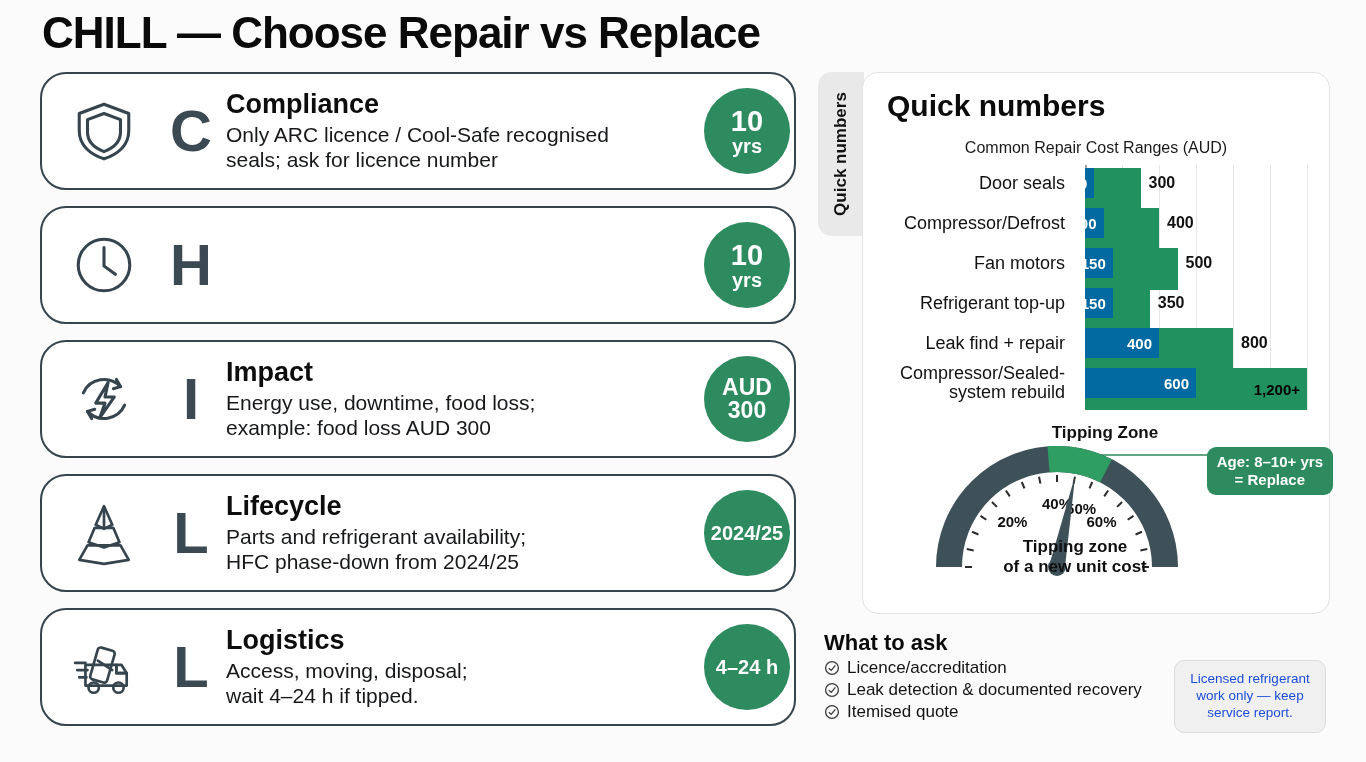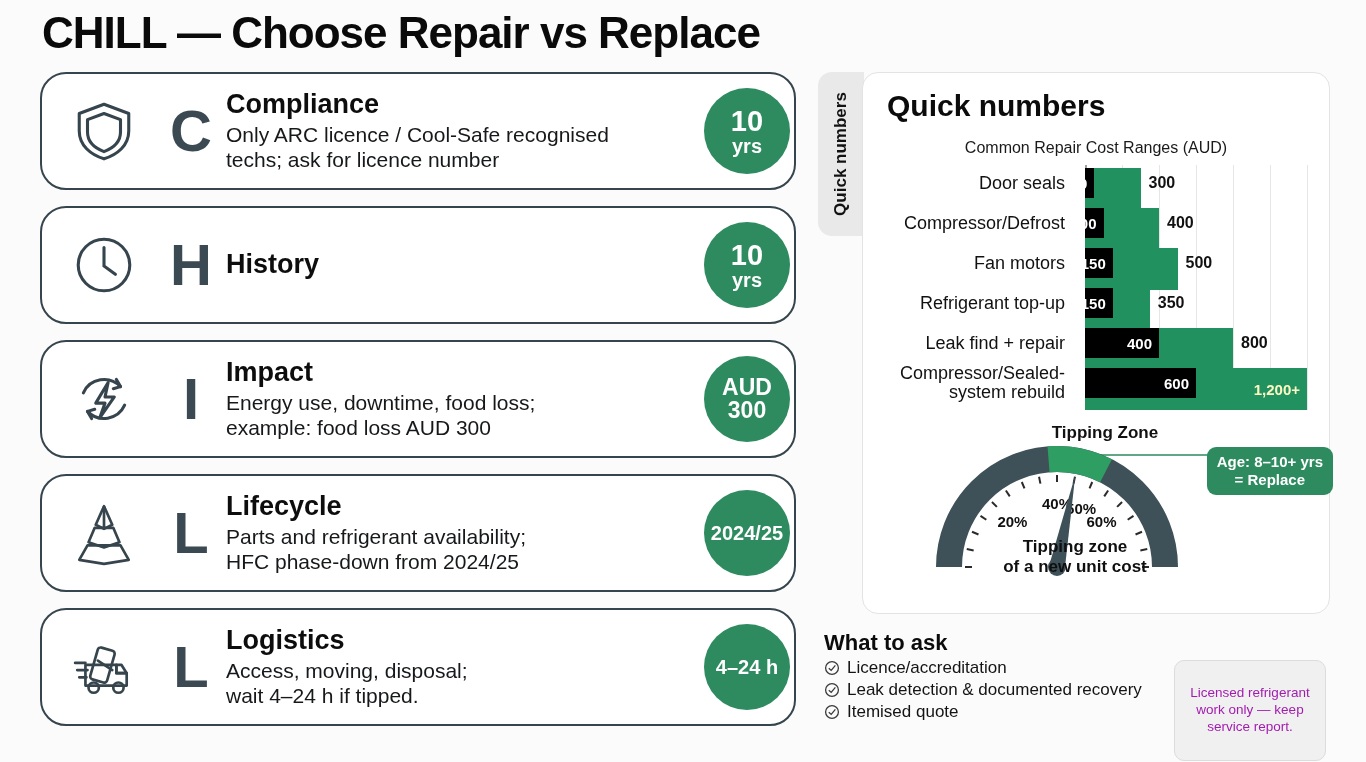--- a/index.html
+++ b/index.html
@@ -90,29 +90,29 @@
   
   .chart { position: absolute; left: 10px; top: 92px; width: 448px; height: 245px; }
   .bar-row { position: absolute; left: 0; width: 448px; height: 36px; display: flex; align-items: center; }
   .bar-label {
     width: 212px; min-width: 212px; text-align: right; padding-right: 20px;
     font-size: 18px; color: #111; line-height: 1.05; white-space: pre-line;
   }
   .bar-track { position: relative; height: 30px; width: 222px; }
   .seg-min {
     position: absolute; left: 0; top: 0; height: 30px;
-    background: #000000;
+    background: #0369a1;
     display: flex; align-items: center; justify-content: flex-end;
     padding-right: 7px; color: #fff; font-size: 15px; font-weight: 600;
   }
   .seg-max {
     position: absolute; top: 0; height: 42px;
     background: #21925f;
     display: flex; align-items: center; justify-content: flex-end;
-    padding-right: 7px; color: #fef9c3; font-size: 15px; font-weight: 600;
+    padding-right: 7px; color: #000000; font-size: 15px; font-weight: 600;
   }
   .max-out {
     position: absolute; top: 50%; transform: translateY(-50%);
     font-size: 16px; font-weight: 700; color: #111; white-space: nowrap;
   }
   .gridline { position: absolute; top: 0; bottom: 0; width: 1px; background: #e6e6e6; }
   .axis-line { position: absolute; top: 0; bottom: 0; width: 2px; background: #9aa0a4; }
 
   
   .gauge-wrap { position: absolute; left: 8px; top: 350px; width: 468px; height: 192px; }
@@ -135,23 +135,23 @@
   .callout-line { position: absolute; left: 226px; top: 30px; width: 146px; height: 14px; }
 
   
   .ask { position: absolute; left: 824px; top: 630px; width: 350px; }
   .ask-title { font-size: 22px; font-weight: 700; color: #0b0b0b; margin-bottom: 2px; }
   .ask-item { display: flex; align-items: center; gap: 7px; margin-top: 2px; }
   .ask-item svg { width: 16px; height: 16px; min-width: 16px; }
   .ask-item span { font-size: 17px; color: #141414; }
   .note {
     position: absolute; left: 1174px; top: 660px;
-    width: 152px; padding: 24px 8px;
+    width: 152px; padding: 10px 8px;
     background: #f0f0f0; border: 1px solid #dcdcdc; border-radius: 10px;
-    font-size: 13.5px; color: #a21caf; text-align: center; line-height: 1.25;
+    font-size: 13.5px; color: #1d4ed8; text-align: center; line-height: 1.25;
     white-space: pre-line;
   }
 </style>
 </head>
 <body>
 
 <div class="page">
 
   <div class="title">CHILL — Choose Repair vs Replace</div>
 
@@ -161,38 +161,37 @@
       <div class="row-icon">
         <svg viewBox="0 0 64 64" fill="none" stroke="#36454d" stroke-width="3" stroke-linejoin="round">
           <path d="M32 6 L56 15 V32 C56 46 45 55 32 59 C19 55 8 46 8 32 V15 Z"></path>
           <path d="M32 15 L48 21 V33 C48 43 40 49 32 52 C24 49 16 43 16 33 V21 Z"></path>
         </svg>
       </div>
       <div class="row-letter">C</div>
       <div class="row-text">
         <div class="row-title">Compliance</div>
         <div class="row-desc">Only ARC licence / Cool-Safe recognised
-techs; ask for licence number</div>
+seals; ask for licence number</div>
       </div>
       <div class="badge">
         <span class="b1">10</span>
         <span class="b2">yrs</span>
       </div>
     </div>
 
     <div class="row">
       <div class="row-icon">
         <svg viewBox="0 0 64 64" fill="none" stroke="#36454d" stroke-width="3" stroke-linecap="round">
           <circle cx="32" cy="32" r="25"></circle>
           <path d="M32 15 V33 L43 41"></path>
         </svg>
       </div>
       <div class="row-letter">H</div>
       <div class="row-text">
-        <div class="row-title">History</div>
       </div>
       <div class="badge">
         <span class="b1">10</span>
         <span class="b2">yrs</span>
       </div>
     </div>
 
     <div class="row">
       <div class="row-icon">
         <svg viewBox="0 0 64 64" fill="none" stroke="#36454d" stroke-width="3" stroke-linecap="round" stroke-linejoin="round">

